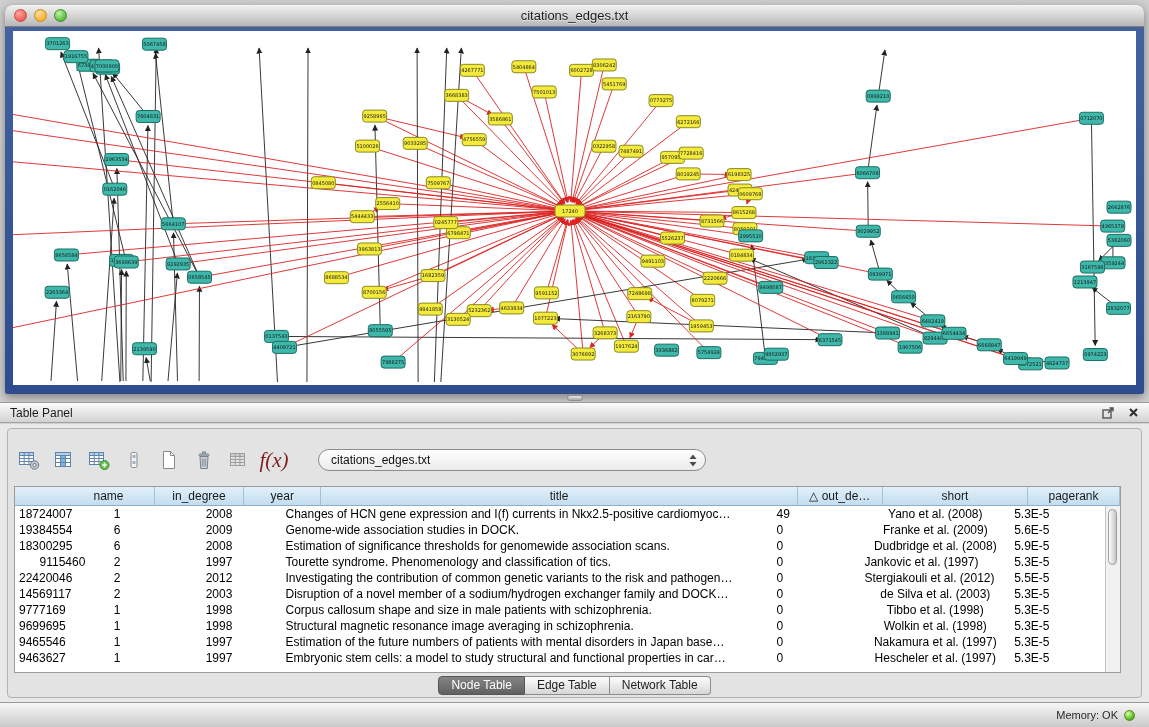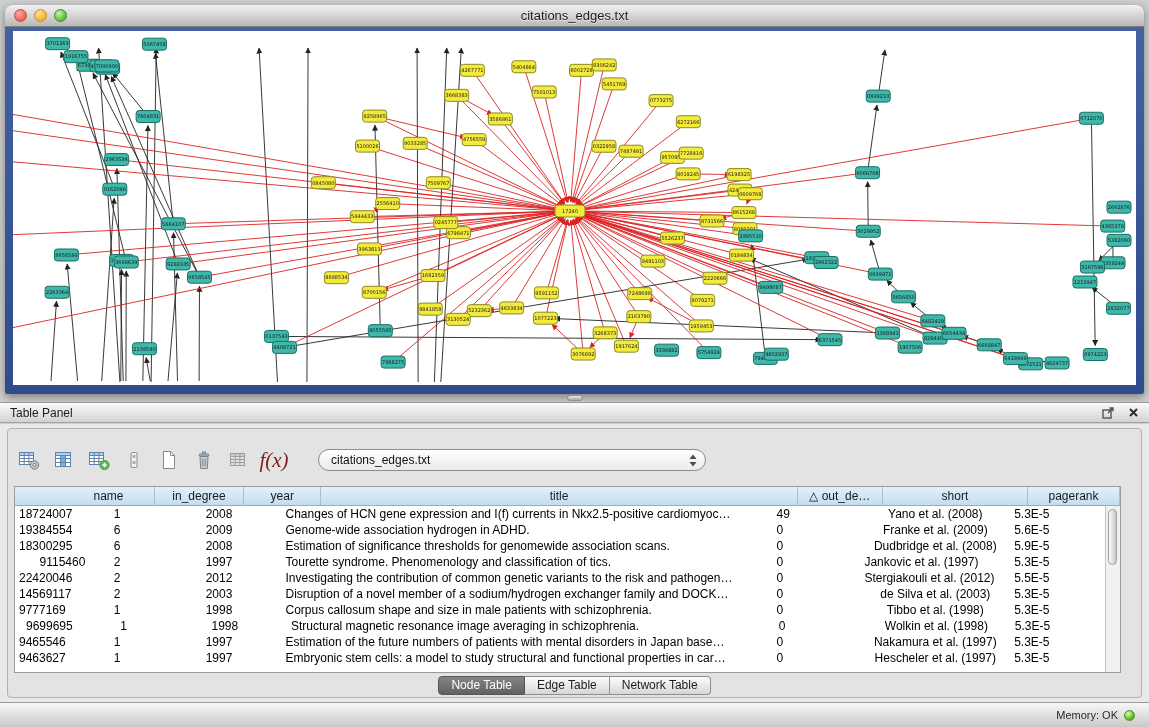--- a/index.html
+++ b/index.html
@@ -789,21 +789,21 @@
           <div class="td" style="width: 80px; text-align: left;">2008</div>
           <div class="td" style="width: 492px; text-align: left;">Changes of HCN gene expression and I(f) currents in Nkx2.5-positive cardiomyoc…</div>
           <div class="td" style="width: 88px; text-align: left;">49</div>
           <div class="td" style="width: 150px; text-align: center;">Yano et al. (2008)</div>
           <div class="td" style="width: 95px; text-align: left;">5.3E-5</div>
         </div>
         <div class="trow">
           <div class="td" style="width: 95px; text-align: left;">19384554</div>
           <div class="td" style="width: 92px; text-align: left;">6</div>
           <div class="td" style="width: 80px; text-align: left;">2009</div>
-          <div class="td" style="width: 492px; text-align: left;">Genome-wide association hydrogen in ADHD.</div>
+          <div class="td" style="width: 492px; text-align: left;">Genome-wide association studies in DOCK.</div>
           <div class="td" style="width: 88px; text-align: left;">0</div>
           <div class="td" style="width: 150px; text-align: center;">Franke et al. (2009)</div>
           <div class="td" style="width: 95px; text-align: left;">5.6E-5</div>
         </div>
         <div class="trow">
           <div class="td" style="width: 95px; text-align: left;">18300295</div>
           <div class="td" style="width: 92px; text-align: left;">6</div>
           <div class="td" style="width: 80px; text-align: left;">2008</div>
           <div class="td" style="width: 492px; text-align: left;">Estimation of significance thresholds for genomewide association scans.</div>
           <div class="td" style="width: 88px; text-align: left;">0</div>
@@ -840,21 +840,21 @@
         <div class="trow">
           <div class="td" style="width: 95px; text-align: left;">9777169</div>
           <div class="td" style="width: 92px; text-align: left;">1</div>
           <div class="td" style="width: 80px; text-align: left;">1998</div>
           <div class="td" style="width: 492px; text-align: left;">Corpus callosum shape and size in male patients with schizophrenia.</div>
           <div class="td" style="width: 88px; text-align: left;">0</div>
           <div class="td" style="width: 150px; text-align: center;">Tibbo et al. (1998)</div>
           <div class="td" style="width: 95px; text-align: left;">5.3E-5</div>
         </div>
         <div class="trow">
-          <div class="td" style="width: 95px; text-align: left; margin-left: 7px;">9699695</div>
+          <div class="td" style="width: 95px; text-align: left;">9699695</div>
           <div class="td" style="width: 92px; text-align: left;">1</div>
           <div class="td" style="width: 80px; text-align: left;">1998</div>
           <div class="td" style="width: 492px; text-align: left;">Structural magnetic resonance image averaging in schizophrenia.</div>
           <div class="td" style="width: 88px; text-align: left;">0</div>
           <div class="td" style="width: 150px; text-align: center;">Wolkin et al. (1998)</div>
           <div class="td" style="width: 95px; text-align: left;">5.3E-5</div>
         </div>
         <div class="trow">
           <div class="td" style="width: 95px; text-align: left;">9465546</div>
           <div class="td" style="width: 92px; text-align: left;">1</div>

